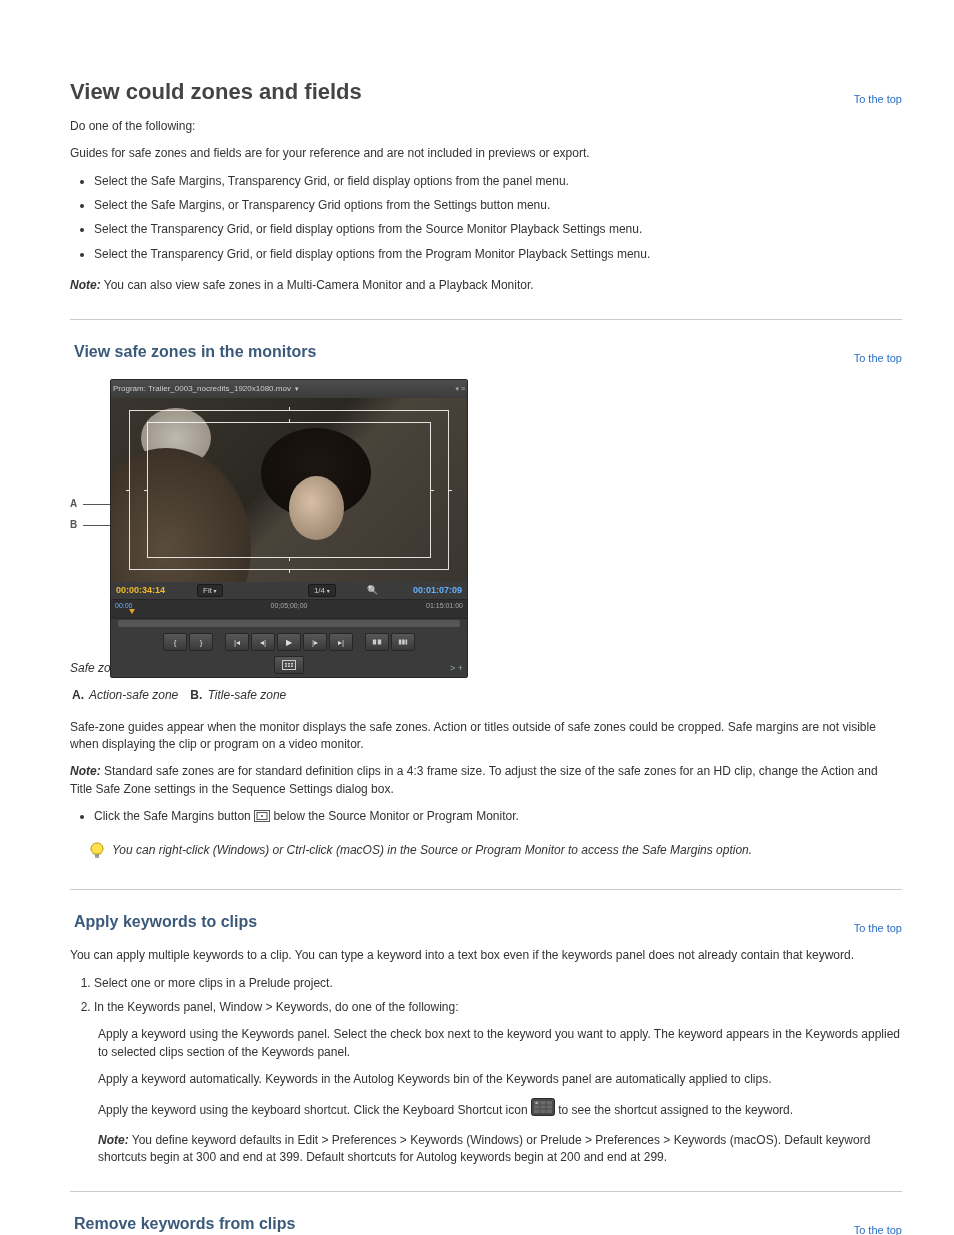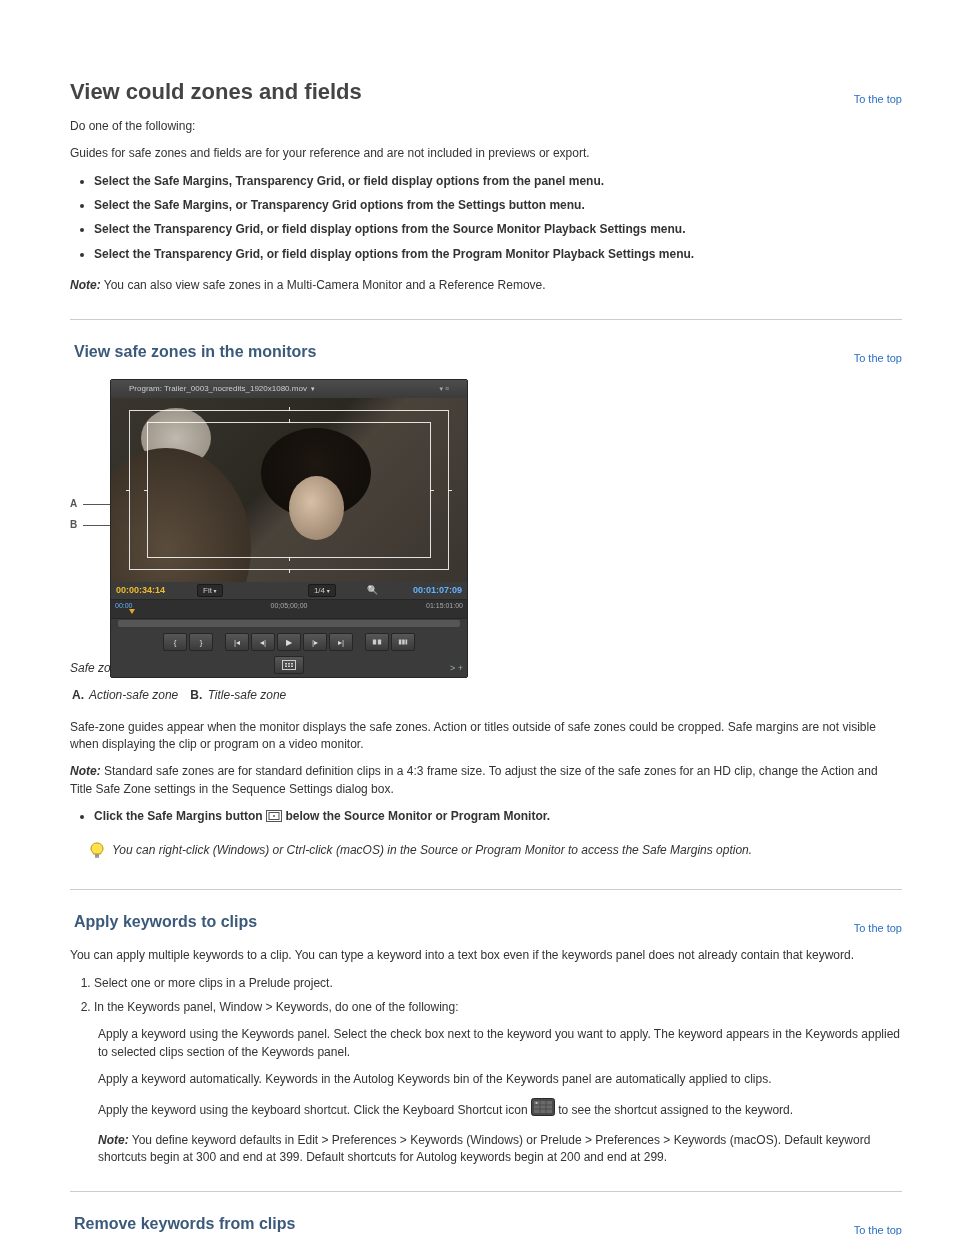--- a/index.html
+++ b/index.html
@@ -34,21 +34,21 @@
     font-weight: 700;
     color: #3b5a7b;
     margin: 4px;
   }
   .toplink {
     color: #2a6fc4;
     font-size: 11px;
     white-space: nowrap;
   }
   p { margin: 0 0 10px 0; }
-  ul { margin: 4px 0 14px 0; padding-left: 24px; font-weight: bold; }
+  ul { margin: 4px 0 14px 0; padding-left: 24px; }
   li { margin-bottom: 7px; }
   hr.sep {
     border: none;
     border-top: 1px solid #ccc;
     margin: 24px 0 16px 0;
   }
   .note-label { font-style: italic; font-weight: 700; }
 
   
   .monitor-wrap {
@@ -63,21 +63,21 @@
     background: #3b3b3b;
     border: 1px solid #262626;
     border-radius: 2px;
     font-family: Arial, sans-serif;
   }
   .monitor-title {
     height: 16px;
     background: linear-gradient(#4d4d4d, #3b3b3b);
     font-size: 8px;
     color: #ccc;
-    padding: 1px 18px;
+    padding: 1px 2px;
     display: flex;
     align-items: center;
     justify-content: space-between;
   }
   .monitor-title .chev::after { content: "▾"; font-size: 7px; margin-left: 4px; }
   .title-icons { font-size: 7px; color: #aaa; }
   .viewport {
     position: relative;
     width: 356px;
     height: 184px;
@@ -213,21 +213,21 @@
 
   <ul>
     <li>Select the Safe Margins, Transparency Grid, or field display options from the panel menu.</li>
     <li>Select the Safe Margins, or Transparency Grid options from the Settings button menu.</li>
     <li>Select the Transparency Grid, or field display options from the Source Monitor Playback Settings menu.</li>
     <li>Select the Transparency Grid, or field display options from the Program Monitor Playback Settings menu.</li>
   </ul>
 
   <p>
     <span class="note-label">Note:</span>
-    <span>You can also view safe zones in a Multi-Camera Monitor and a Reference Remove.</span>
+    <span>You can also view safe zones in a Multi-Camera Monitor and a Playback Monitor.</span>
   </p>
 
   <hr class="sep">
 
   <div class="heading-row">
     <h2>View safe zones in the monitors</h2>
     <span class="toplink">To the top</span>
   </div>
 
   <div class="monitor-wrap">

